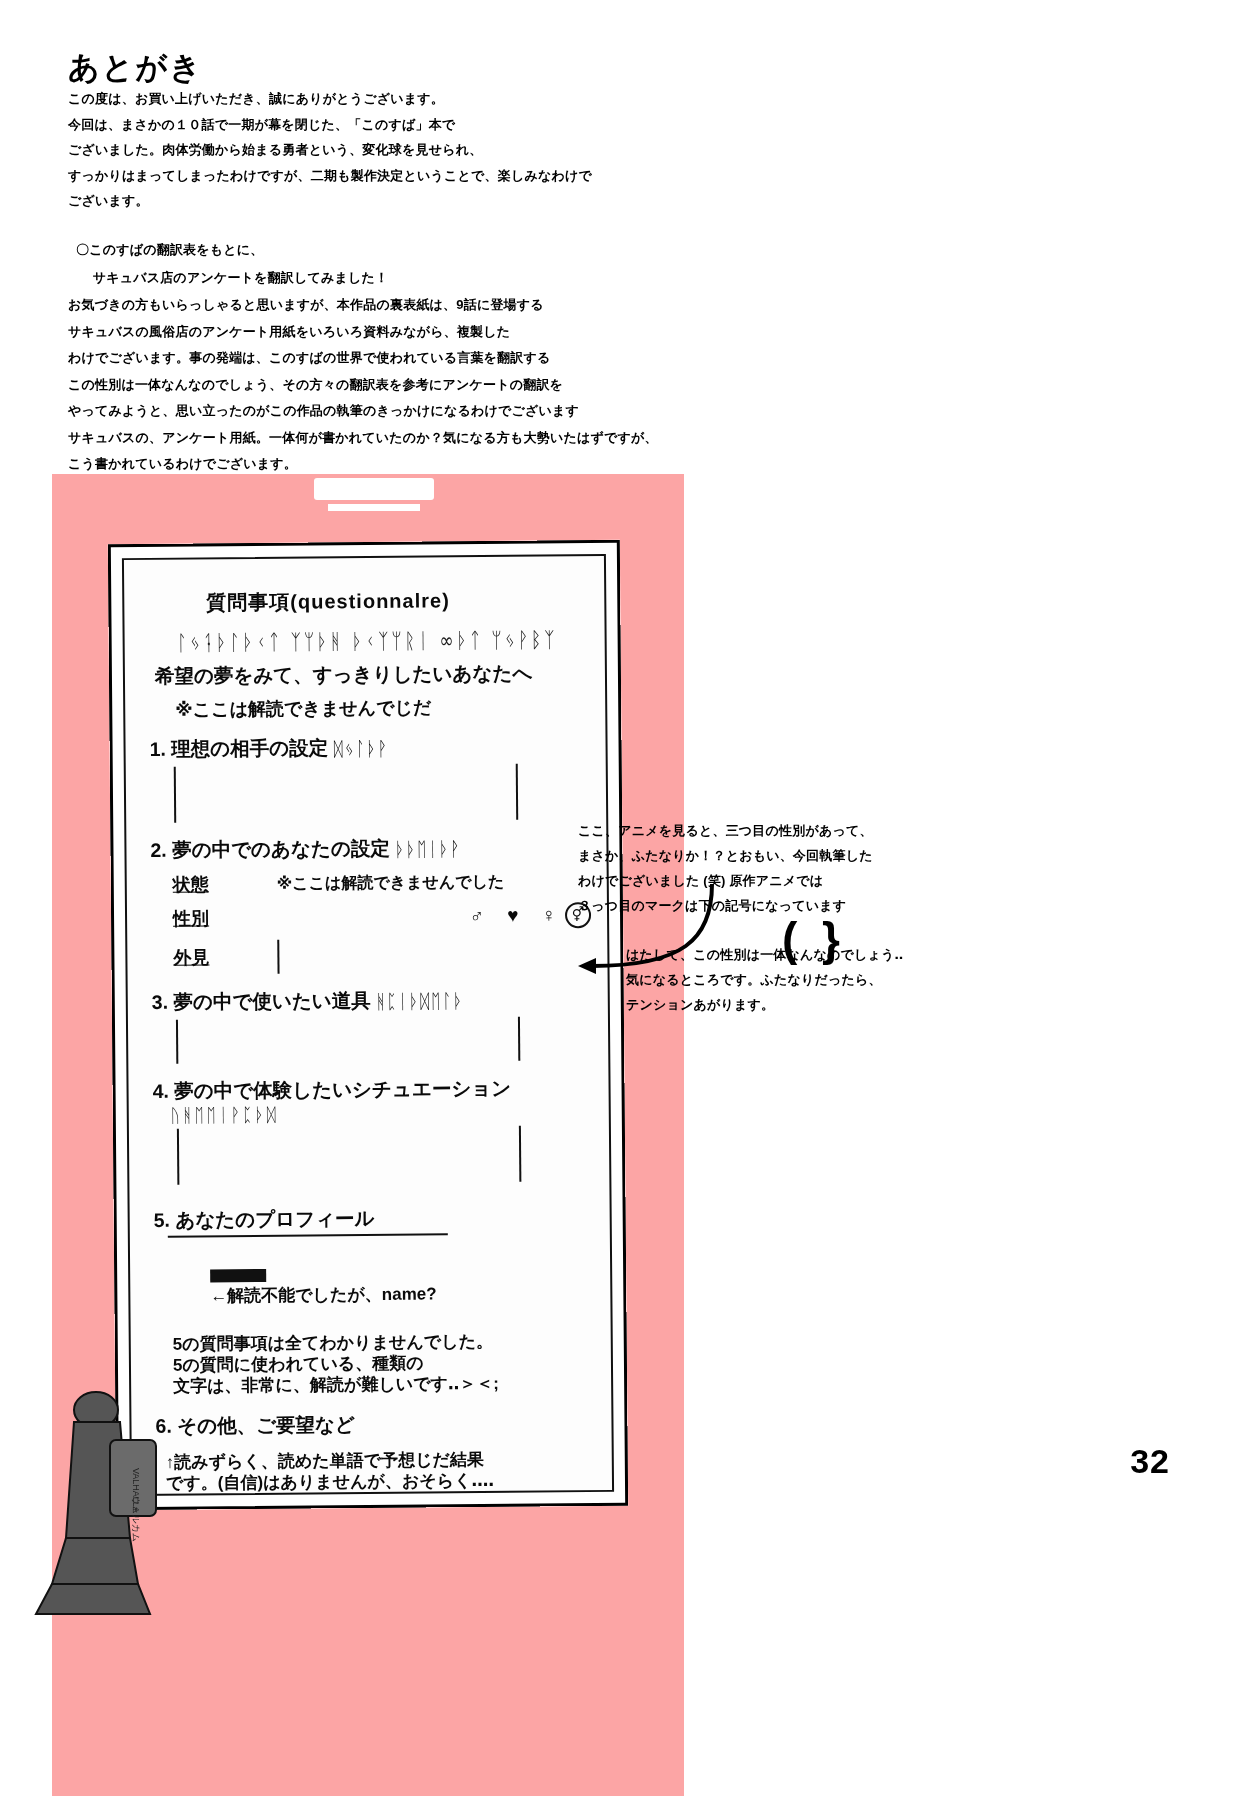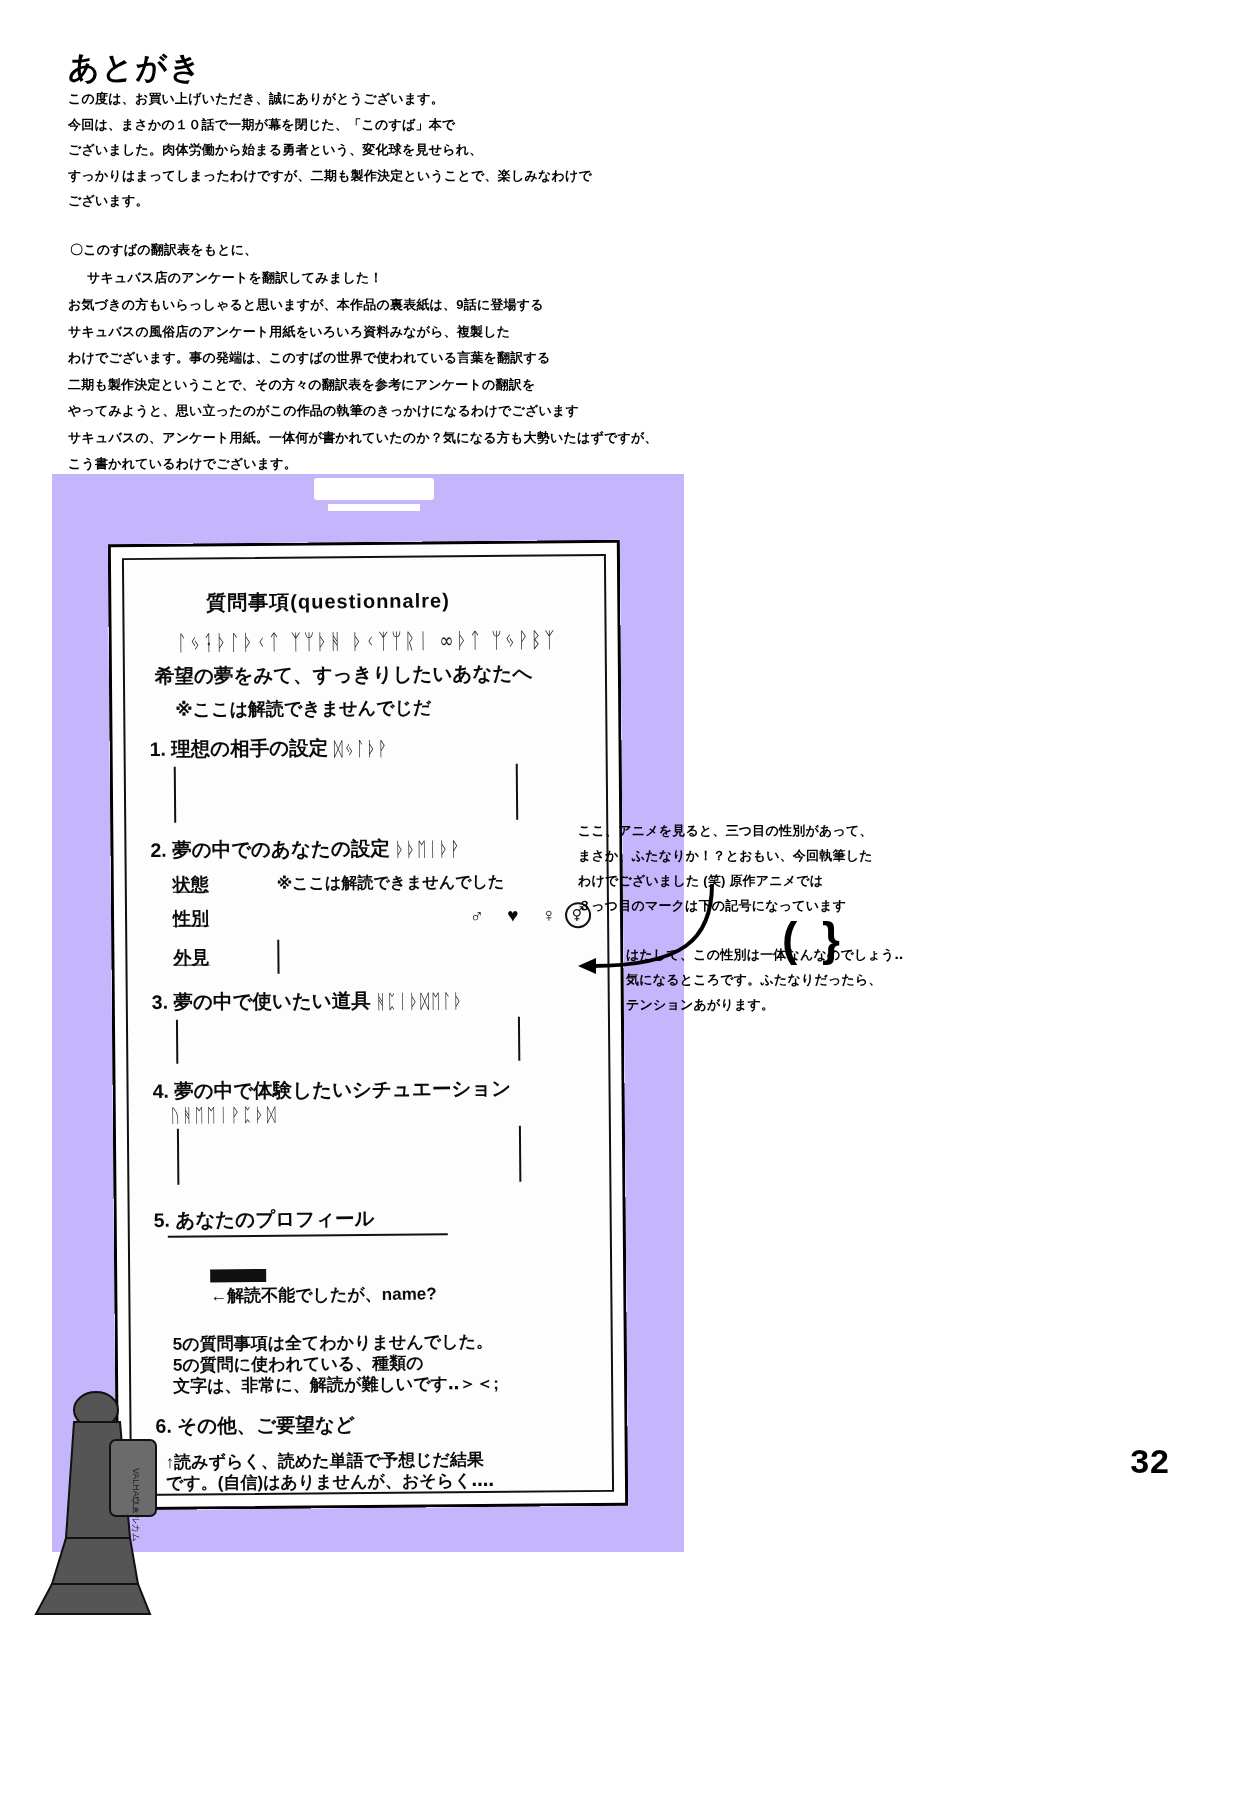--- a/index.html
+++ b/index.html
@@ -29,31 +29,31 @@
   }
   .para {
     position: absolute;
     font-size: 13px;
     font-weight: bold;
     line-height: 25.5px;
     letter-spacing: 0.2px;
     white-space: pre;
   }
   #para-intro  { left: 68px; top: 86px; }
-  #para-head   { left: 70px; top: 236px; line-height: 28px; }
+  #para-head   { left: 76px; top: 236px; line-height: 28px; font-family: Liberation Serif, serif; }
   #para-body   { left: 68px; top: 292px; line-height: 26.5px; }
 
   
   #questionnaire-panel {
     position: absolute;
     left: 52px;
     top: 474px;
     width: 632px;
-    height: 1078px;
-    background: #c4b5fd;
+    height: 1322px;
+    background: #fca5a5;
   }
   
   #paper-sheet {
     position: absolute;
     left: 60px;
     top: 68px;
     width: 512px;
     height: 966px;
     background: #ffffff;
     transform: rotate(-0.5deg);
@@ -276,21 +276,21 @@
 ございました。肉体労働から始まる勇者という、変化球を見せられ、
 すっかりはまってしまったわけですが、二期も製作決定ということで、楽しみなわけで
 ございます。</div>
 
 <div class="para" id="para-head">〇このすばの翻訳表をもとに、
 　 サキュバス店のアンケートを翻訳してみました！</div>
 
 <div class="para" id="para-body">お気づきの方もいらっしゃると思いますが、本作品の裏表紙は、9話に登場する
 サキュバスの風俗店のアンケート用紙をいろいろ資料みながら、複製した
 わけでございます。事の発端は、このすばの世界で使われている言葉を翻訳する
-二期も製作決定ということで、その方々の翻訳表を参考にアンケートの翻訳を
+この性別は一体なんなのでしょう、その方々の翻訳表を参考にアンケートの翻訳を
 やってみようと、思い立ったのがこの作品の執筆のきっかけになるわけでございます
 サキュバスの、アンケート用紙。一体何が書かれていたのか？気になる方も大勢いたはずですが、
 こう書かれているわけでございます。</div>
 
 <div id="questionnaire-panel">
 
   <div id="clipboard-clip"></div>
   <div id="clipboard-clip-bar"></div>
 
   <div class="corner-deco" id="deco-tl">♥</div>

